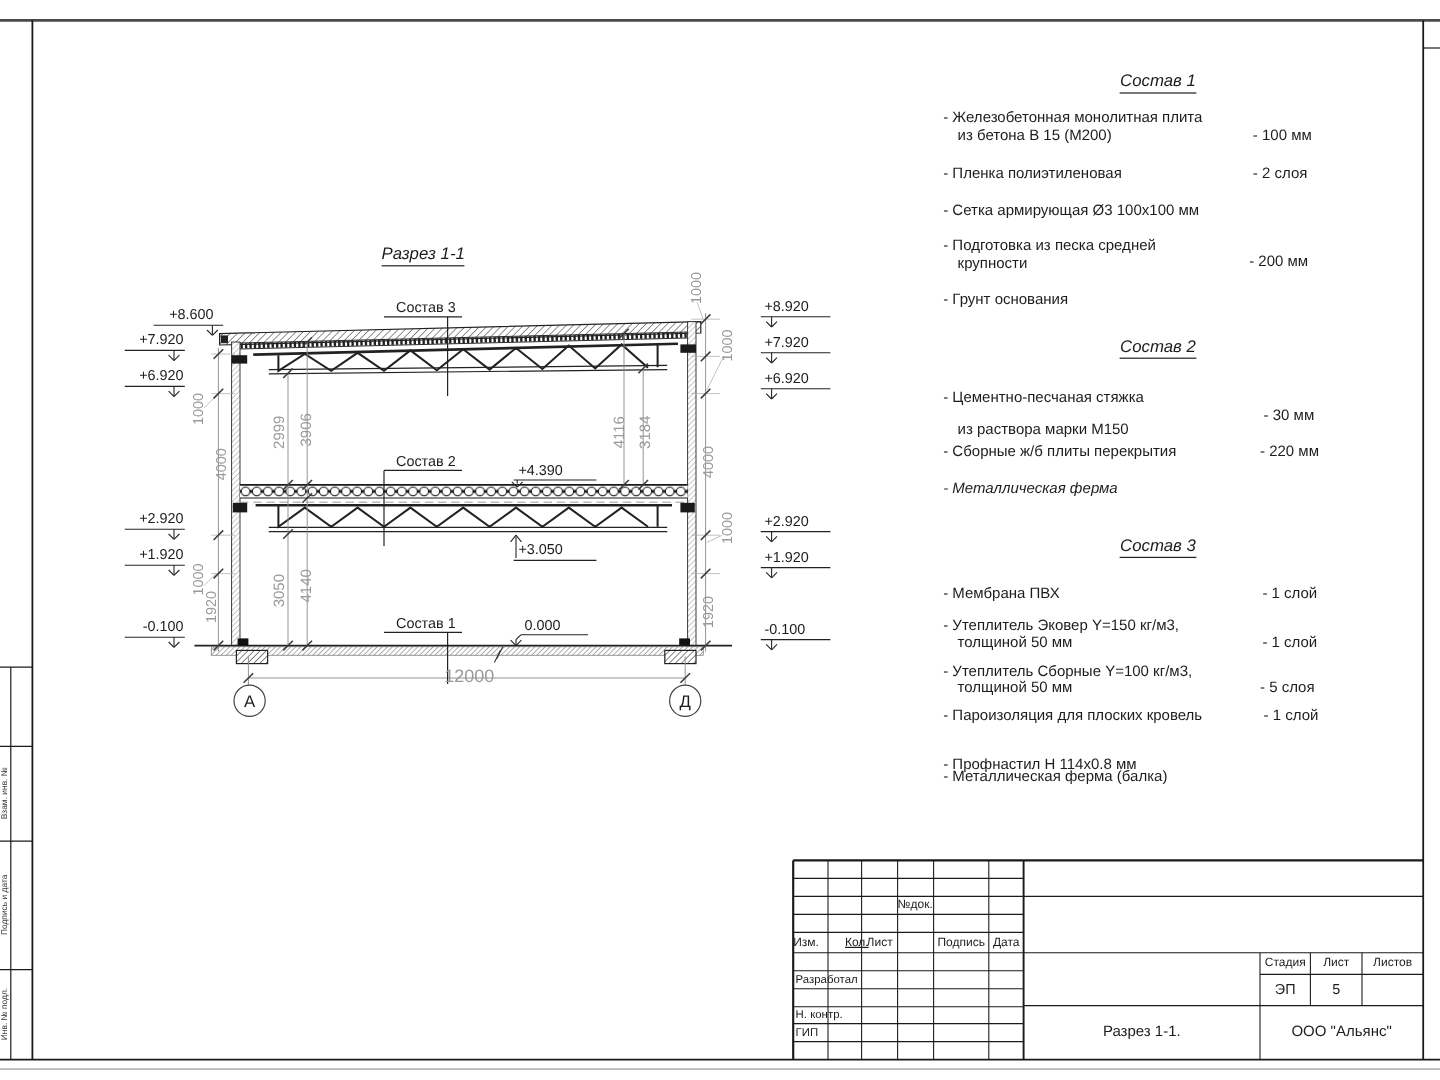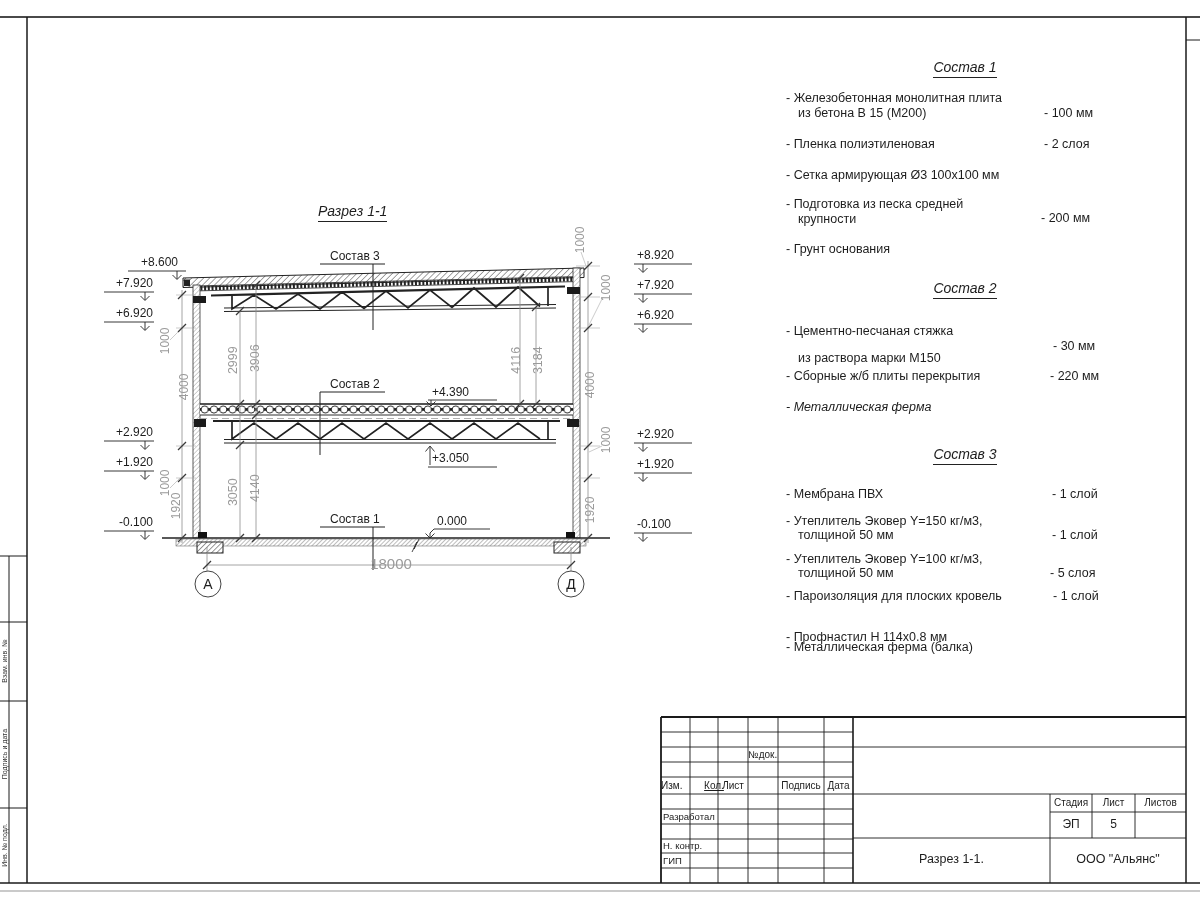--- a/index.html
+++ b/index.html
@@ -332,21 +332,21 @@
   <div class="t rot dim" style="left:587px;top:433px;width:40px;">1000</div>
   <div class="t rot dim" style="left:571px;top:503px;width:40px;">1920</div>
 
   <div class="t rot dim s13" style="left:213px;top:353px;width:40px;">2999</div>
   <div class="t rot dim s13" style="left:235px;top:351px;width:40px;">3906</div>
   <div class="t rot dim s13" style="left:496px;top:353px;width:40px;">4116</div>
   <div class="t rot dim s13" style="left:518px;top:353px;width:40px;">3184</div>
   <div class="t rot dim s13" style="left:213px;top:485px;width:40px;">3050</div>
   <div class="t rot dim s13" style="left:235px;top:481px;width:40px;">4140</div>
 
-  <div class="t dim ct s15" style="left:356px;top:555px;width:70px;">18000</div>
+  <div class="t dim ct s15" style="left:356px;top:555px;width:70px;">12000</div>
   <div class="t ct s14" style="left:194px;top:576px;width:28px;">А</div>
   <div class="t ct s14" style="left:557px;top:576px;width:28px;">Д</div>
 
   <div>
 
     <div class="t ct s14 it" style="left:790px;top:59px;width:350px;">
       <span class="ul-span">Состав 1</span>
     </div>
     <div class="t s13" style="left:786px;top:91px;">- Железобетонная  монолитная плита</div>
     <div class="t s13" style="left:798px;top:106px;">из бетона В 15 (М200)</div>
@@ -370,21 +370,21 @@
     <div class="t s13" style="left:786px;top:400px;font-style:italic;">- Металлическая ферма</div>
 
     <div class="t ct s14 it" style="left:790px;top:446px;width:350px;">
       <span class="ul-span">Состав 3</span>
     </div>
     <div class="t s13" style="left:786px;top:487px;">- Мембрана ПВХ</div>
     <div class="t s13" style="left:1052px;top:487px;">- 1 слой</div>
     <div class="t s13" style="left:786px;top:514px;">- Утеплитель Эковер Y=150 кг/м3,</div>
     <div class="t s13" style="left:798px;top:528px;">толщиной 50 мм</div>
     <div class="t s13" style="left:1052px;top:528px;">- 1 слой</div>
-    <div class="t s13" style="left:786px;top:552px;">- Утеплитель Эковер Y=100 кг/м3,</div>
+    <div class="t s13" style="left:786px;top:552px;">- Утеплитель Сборные Y=100 кг/м3,</div>
     <div class="t s13" style="left:798px;top:566px;">толщиной 50 мм</div>
     <div class="t s13" style="left:1050px;top:566px;">- 5 слоя</div>
     <div class="t s13" style="left:786px;top:589px;">- Пароизоляция для плоских кровель</div>
     <div class="t s13" style="left:1053px;top:589px;">- 1 слой</div>
     <div class="t s13" style="left:786px;top:630px;">- Профнастил Н 114х0.8 мм</div>
     <div class="t s13" style="left:786px;top:640px;">- Металлическая ферма (балка)</div>
   </div>
 
   <div>
     <div class="t ct s10" style="left:661px;top:780px;width:17px;">Изм.</div>

